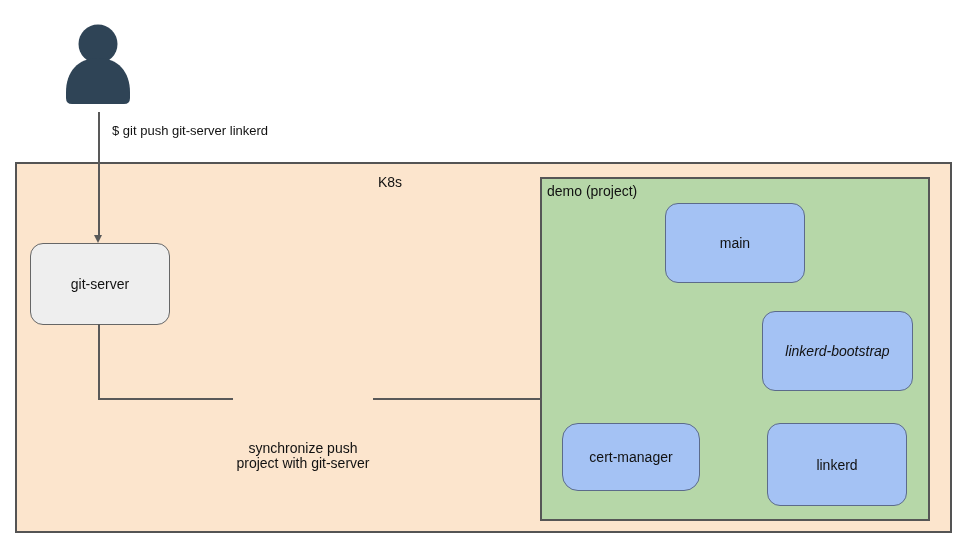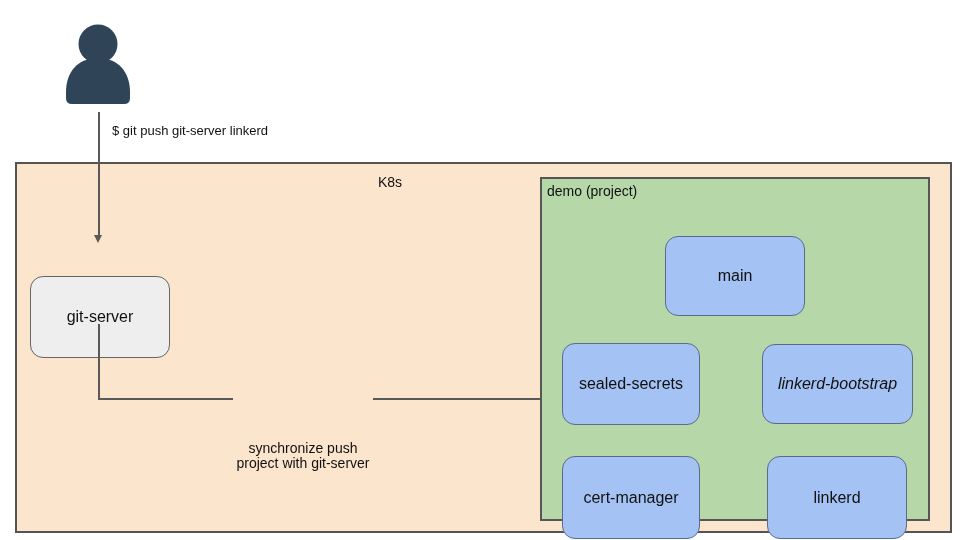--- a/index.html
+++ b/index.html
@@ -26,36 +26,36 @@
   }
   .container-label{
     position:absolute;font-size:14px;line-height:18px;white-space:nowrap;
   }
   .k8s-label{left:361px;top:9px;}
   .demo-label{left:5px;top:3px;}
   
   .node{
     position:absolute;display:flex;align-items:center;justify-content:center;
     box-sizing:border-box;border-radius:13px;
-    font-size:16px;text-align:center;white-space:nowrap;margin-top:33px;
+    font-size:14px;text-align:center;white-space:nowrap;
   }
   .node-gray{
     background:var(--node-fill,#eeeeee);
     border:1.5px solid var(--node-border,#666666);
   }
   .node-blue{
     background:var(--app-fill,#a4c2f4);
     border:1.5px solid var(--app-border,#5c6b8a);
   }
   .git-server{left:13px;top:79px;width:140px;height:82px;}
   .argo-cd{left:216px;top:194px;width:140px;height:80px;}
   .app-main{left:123px;top:24px;width:140px;height:80px;}
   .app-sealed{left:20px;top:131px;width:138px;height:82px;}
   .app-lbootstrap{left:220px;top:132px;width:151px;height:80px;font-style:italic;}
-  .app-certmgr{left:20px;top:244px;width:138px;height:83px;}
+  .app-certmgr{left:20px;top:244px;width:138px;height:68px;border-radius:16px;}
   .app-linkerd{left:225px;top:244px;width:140px;height:83px;text-align:center;}
   
   .command-text{
     position:absolute;left:112px;top:123px;
     font-size:13px;line-height:16px;white-space:nowrap;z-index:3;
   }
   .argo-caption{
     position:absolute;left:186px;top:277px;width:200px;
     font-size:14px;line-height:15px;text-align:center;
   }
@@ -105,23 +105,20 @@
       <div>synchronize push</div>
       <div>project with git-server</div>
     </div>
 
     <div class="demo-box">
       <div class="container-label demo-label">demo (project)</div>
 
       <div class="node node-blue app-main">
         <span>main</span>
       </div>
-      <div class="node node-blue app-sealed">
-        <span>sealed-secrets</span>
-      </div>
       <div class="node node-blue app-lbootstrap">
         <span>linkerd-bootstrap</span>
       </div>
       <div class="node node-blue app-certmgr">
         <span>cert-manager</span>
       </div>
       <div class="node node-blue app-linkerd">
         <span>linkerd</span>
       </div>
     </div>

